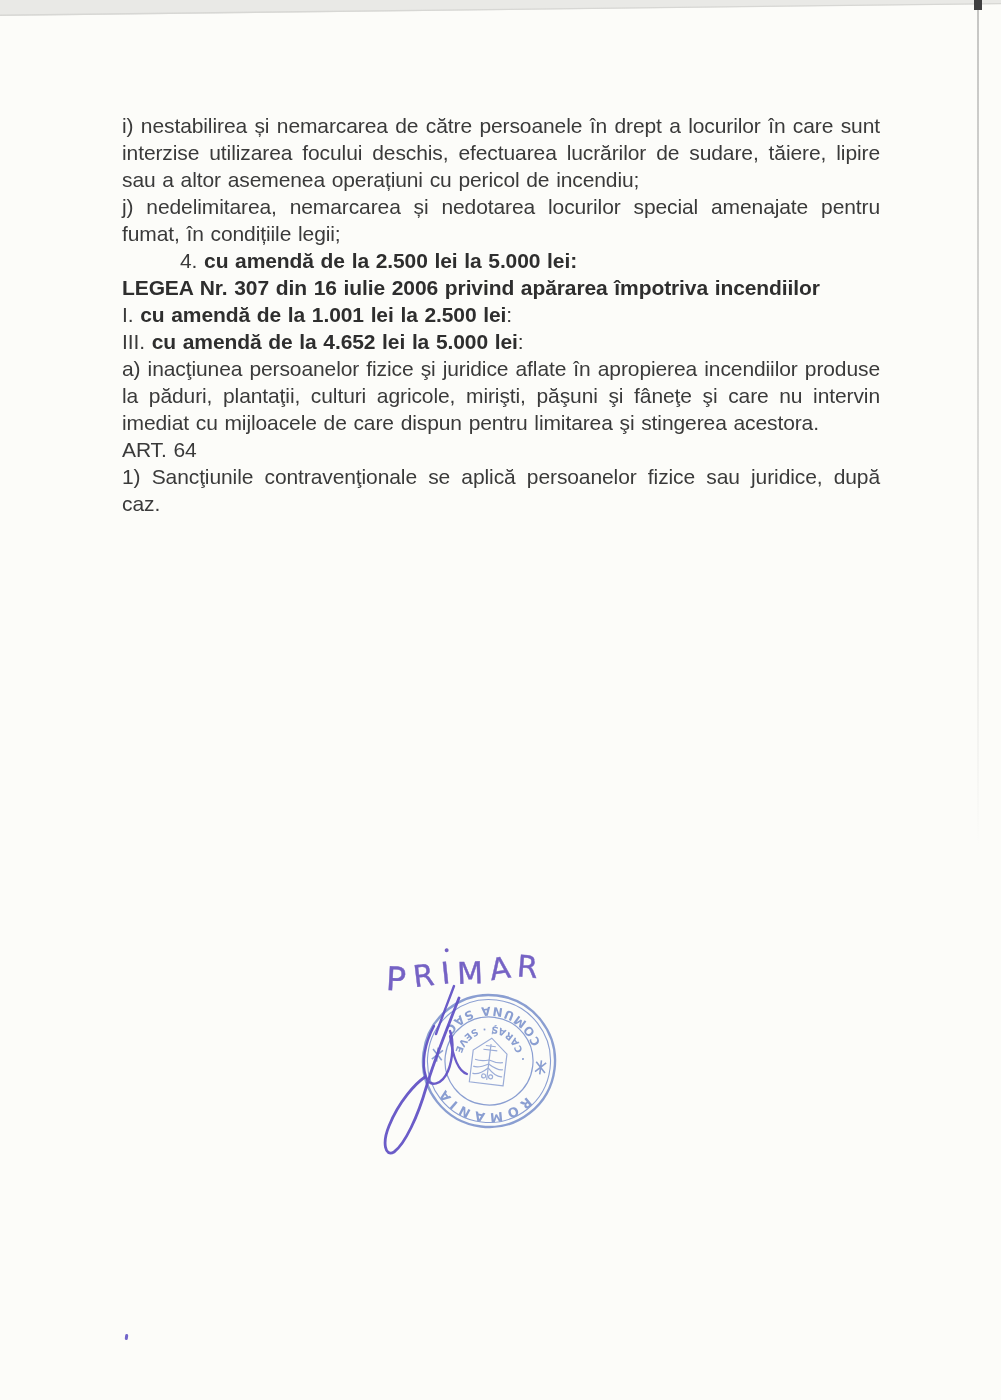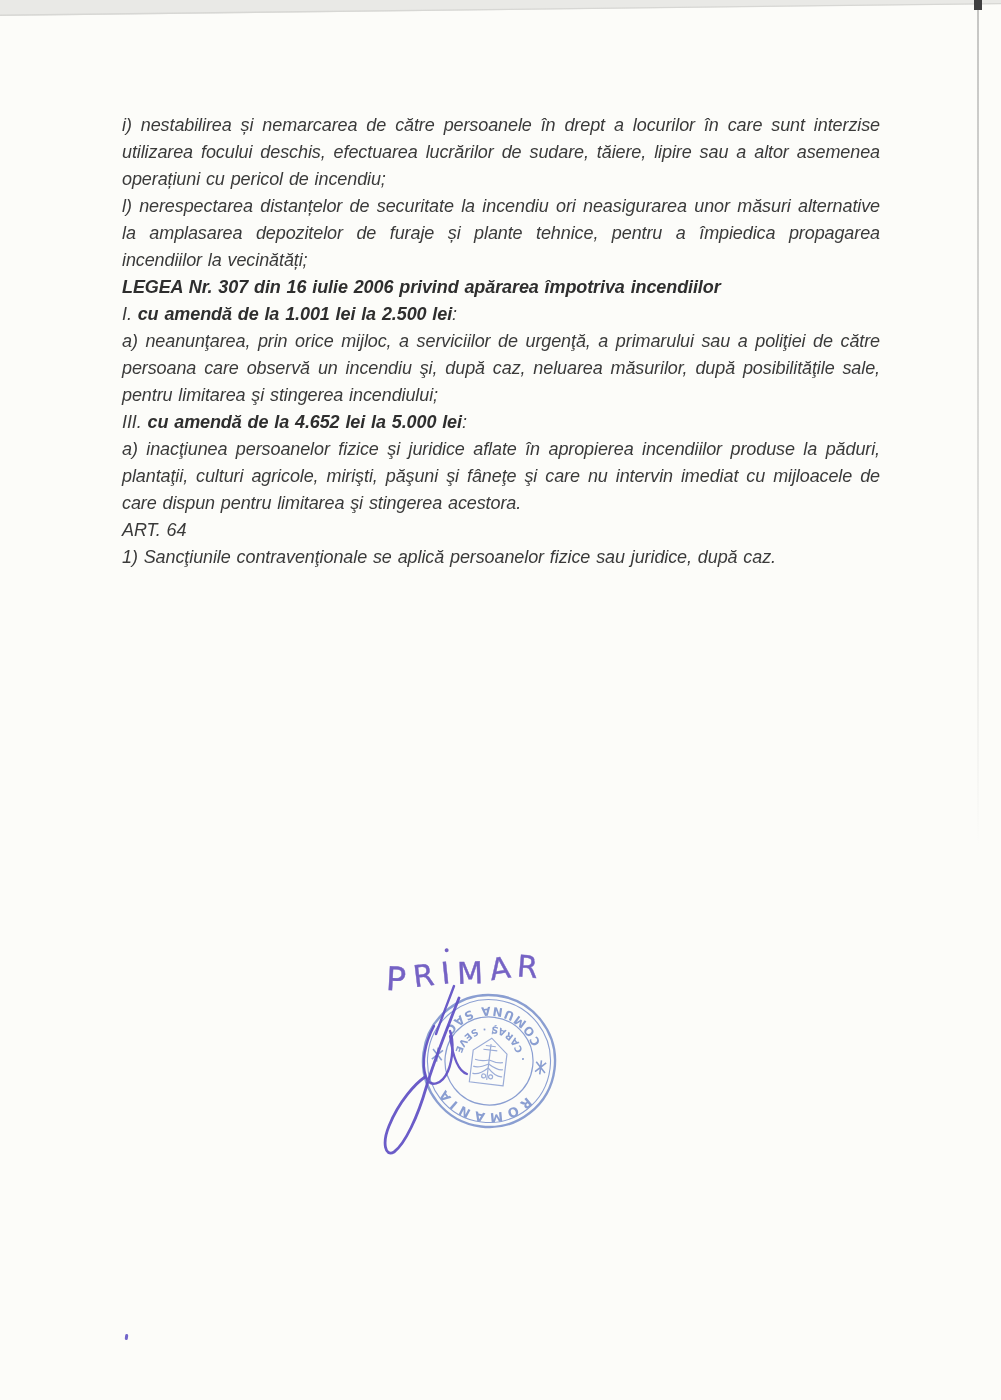--- a/index.html
+++ b/index.html
@@ -15,22 +15,21 @@
   .right-line{
     position:absolute;left:977px;top:5px;width:2px;height:840px;
     background:linear-gradient(#c6c6c4,#dcdcda 55%,rgba(220,220,218,0));
   }
   .edge-mark{position:absolute;left:974px;top:0;width:8px;height:10px;background:#3f3f40;}
   .ink-speck{position:absolute;left:125px;top:1334px;width:3px;height:6px;background:#5a4bc2;border-radius:2px;transform:rotate(8deg);opacity:.85;}
 
   
   .doc{
     position:absolute;left:122px;top:112px;width:758px;
-    font-style:italic;
-    font-size:18px;line-height:27px;
+    font-size:21px;line-height:27px;
     color:#3a3a3a;
     text-align:justify;
     letter-spacing:-0.1px;
     word-spacing:1px;
   }
   .doc p{margin:0;}
   .doc p.indent{text-indent:58px;}
   .doc b{font-weight:bold;color:#2e2e2e;}
 
   
@@ -63,24 +62,24 @@
   <svg class="top-edge" viewBox="0 0 1001 20">
     <polygon points="0,0 1001,0 1001,4 0,16" fill="#e9e9e6"></polygon>
     <polygon points="0,14.5 1001,3 1001,4.2 0,16" fill="#d7d7d4"></polygon>
   </svg>
   <div class="right-line"></div>
   <div class="edge-mark"></div>
   <div class="ink-speck"></div>
 
   <div class="doc">
       <p><span>i) nestabilirea și nemarcarea de către persoanele în drept a locurilor în care sunt interzise utilizarea focului deschis, efectuarea lucrărilor de sudare, tăiere, lipire sau a altor asemenea operațiuni cu pericol de incendiu;</span></p>
-      <p><span>l) nerespectarea distanțelor de securitate la incendiu ori neasigurarea unor măsuri alternative la amplasarea depozitelor de furaje și plante tehnice, pentru a împiedica propagarea incendiilor la vecinătăți;</span></p>
+      <p><span>j) nedelimitarea, nemarcarea și nedotarea locurilor special amenajate pentru fumat, în condițiile legii;</span></p>
+      <p class="indent"><span>4. </span><b>cu amendă de la 2.500 lei la 5.000 lei:</b></p>
       <p><b>LEGEA Nr. 307 din 16 iulie 2006 privind apărarea împotriva incendiilor</b></p>
       <p><span>I. </span><b>cu amendă de la 1.001 lei la 2.500 lei</b><span>:</span></p>
-      <p><span>a) neanunţarea, prin orice mijloc, a serviciilor de urgenţă, a primarului sau a poliţiei de către persoana care observă un incendiu şi, după caz, neluarea măsurilor, după posibilităţile sale, pentru limitarea şi stingerea incendiului;</span></p>
       <p><span>III. </span><b>cu amendă de la 4.652 lei la 5.000 lei</b><span>:</span></p>
       <p><span>a) inacţiunea persoanelor fizice şi juridice aflate în apropierea incendiilor produse la păduri, plantaţii, culturi agricole, mirişti, păşuni şi fâneţe şi care nu intervin imediat cu mijloacele de care dispun pentru limitarea şi stingerea acestora.</span></p>
       <p><span>ART. 64</span></p>
       <p><span>1) Sancţiunile contravenţionale se aplică persoanelor fizice sau juridice, după caz.</span></p>
     </div>
 
   <div class="hand"><span>P</span><span>R</span><span>I</span><span>M</span><span>A</span><span>R</span></div>
 
   <svg class="stamp-svg" viewBox="0 0 300 290">
     <defs>

